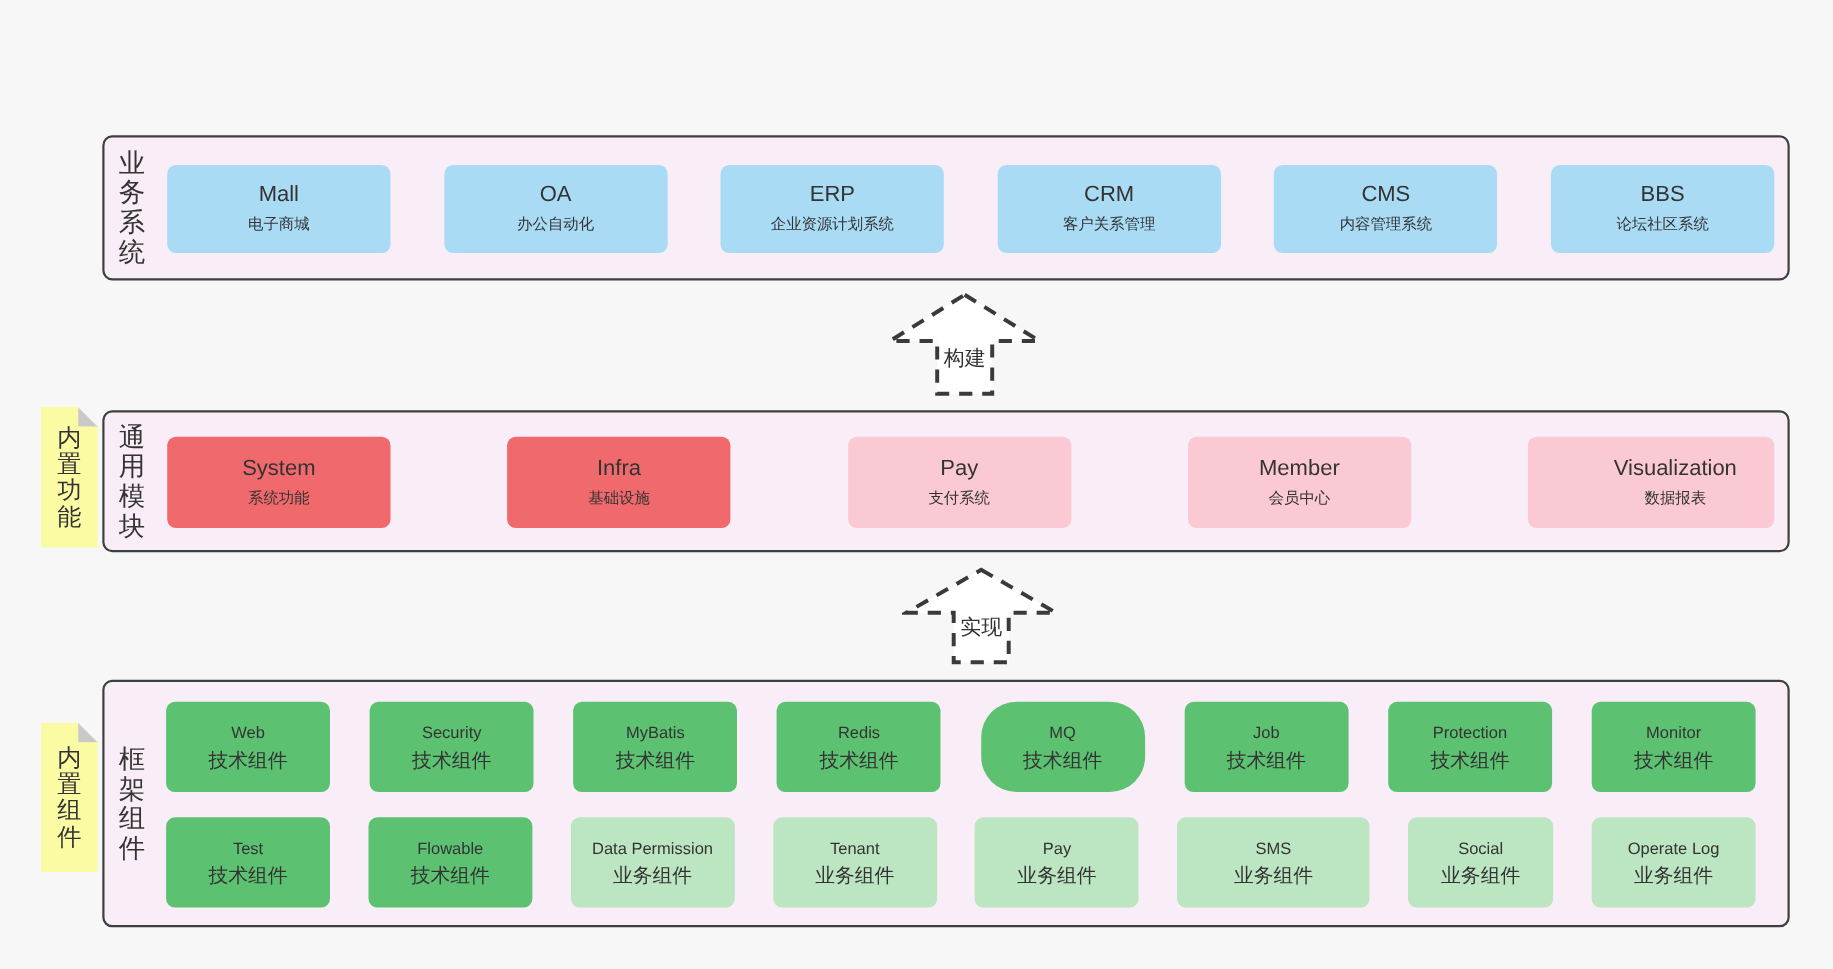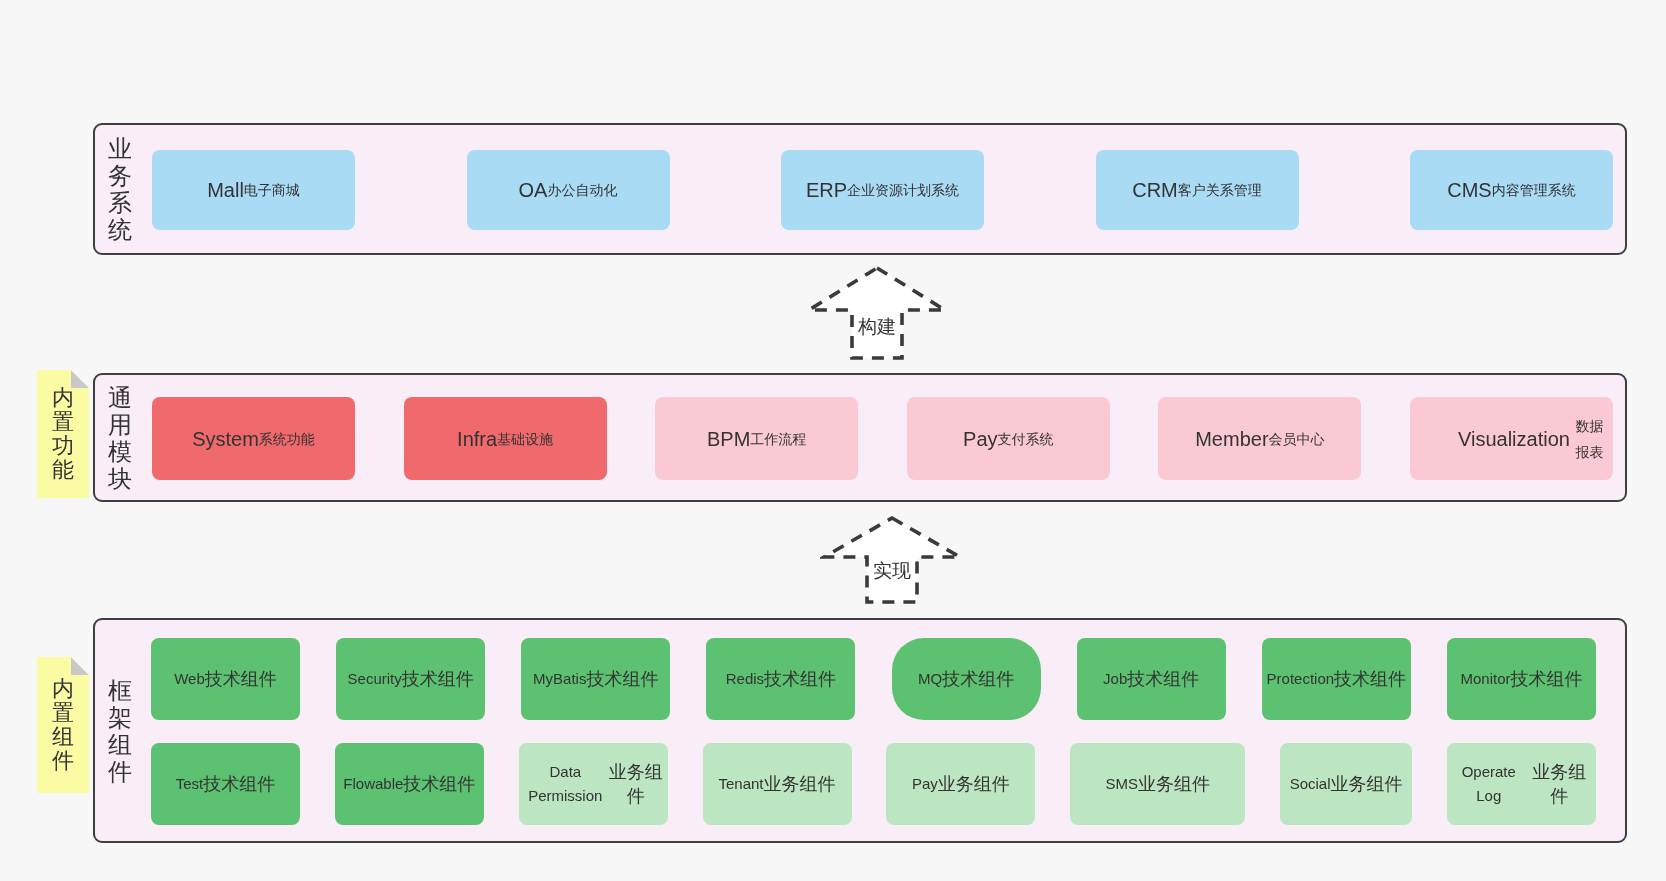--- a/index.html
+++ b/index.html
@@ -16,21 +16,21 @@
     border-radius:9px;
   }
   .side-label{
     position:absolute;left:8px;top:0;bottom:0;width:34px;
     display:flex;flex-direction:column;align-items:center;justify-content:center;
     font-size:24px;line-height:27px;color:var(--text,#333);
   }
   .vtext div{height:27px;}
   .row{position:absolute;display:flex;justify-content:space-between;}
   .box{
-    display:flex;align-items:center;justify-content:center;
+    display:flex;flex-direction:column;align-items:center;justify-content:center;
     border-radius:8px;text-align:center;box-sizing:border-box;padding:2px 4px;
   }
   .box .en{font-size:20px;line-height:26px;}
   .box .cn{font-size:14px;line-height:26px;}
   .box.sm .en{font-size:15px;line-height:24px;}
   .box.sm .cn{font-size:18px;line-height:24px;}
   .v-blue{background:var(--blue);}
   .v-red{background:var(--red);}
   .v-pink{background:var(--pink);}
   .v-dark{background:var(--green_dark);}
@@ -79,20 +79,24 @@
         <div class="cn">企业资源计划系统</div>
       </div>
       <div class="box lg v-blue" style="width: 203px;">
         <div class="en">CRM</div>
         <div class="cn">客户关系管理</div>
       </div>
       <div class="box lg v-blue" style="width: 203px;">
         <div class="en">CMS</div>
         <div class="cn">内容管理系统</div>
       </div>
+      <div class="box lg v-blue" style="width: 203px;">
+        <div class="en">BBS</div>
+        <div class="cn">论坛社区系统</div>
+      </div>
     </div>
 </div>
 
 <div class="arrow" style="left:805px;top:264px;width:144px;height:98px;">
   <svg width="144" height="98" viewBox="0 0 144 98">
     <polygon points="72,4 140,46 97,46 97,94 47,94 47,46 4,46" fill="#ffffff" stroke="#3a3a3a" stroke-width="3.6" stroke-dasharray="12 9"></polygon>
   </svg>
   <span class="arrow-label">构建</span>
 </div>
 
@@ -115,32 +119,28 @@
   <div class="row" id="modules-row" style="left:57px;top:22px;width:1461px;height:83px;">
       <div class="box lg v-red" style="width: 203px;">
         <div class="en">System</div>
         <div class="cn">系统功能</div>
       </div>
       <div class="box lg v-red" style="width: 203px;">
         <div class="en">Infra</div>
         <div class="cn">基础设施</div>
       </div>
       <div class="box lg v-pink" style="width: 203px;">
-        <div class="en">BPM</div>
-        <div class="cn">工作流程</div>
-      </div>
-      <div class="box lg v-pink" style="width: 203px;">
         <div class="en">Pay</div>
         <div class="cn">支付系统</div>
       </div>
       <div class="box lg v-pink" style="width: 203px;">
         <div class="en">Member</div>
         <div class="cn">会员中心</div>
       </div>
-      <div class="box lg v-pink" style="width: 203px; padding-left: 48px;">
+      <div class="box lg v-pink" style="width: 224px; padding-left: 48px;">
         <div class="en">Visualization</div>
         <div class="cn">数据报表</div>
       </div>
     </div>
 </div>
 
 <div class="arrow" style="left:820px;top:514px;width:144px;height:92px;">
   <svg width="144" height="92" viewBox="0 0 144 92">
     <polygon points="72,4 140,43 97,43 97,88 47,88 47,43 4,43" fill="#ffffff" stroke="#3a3a3a" stroke-width="3.6" stroke-dasharray="12 9"></polygon>
   </svg>

